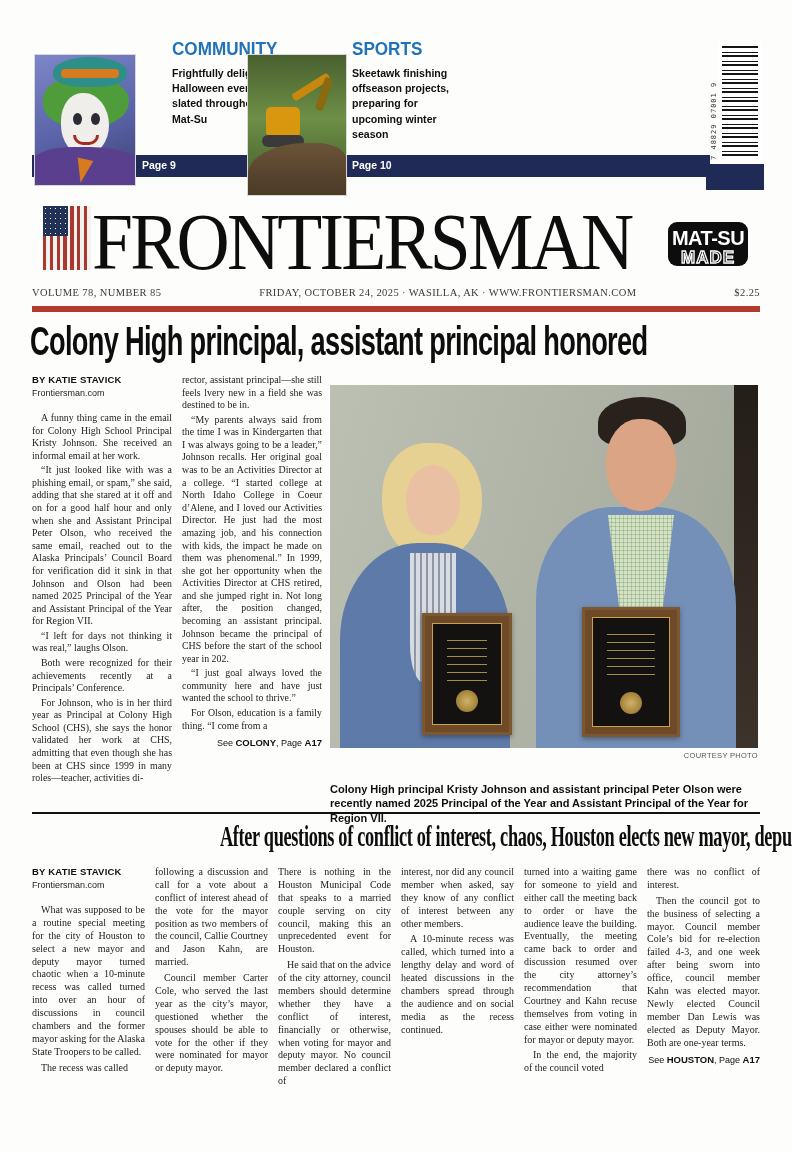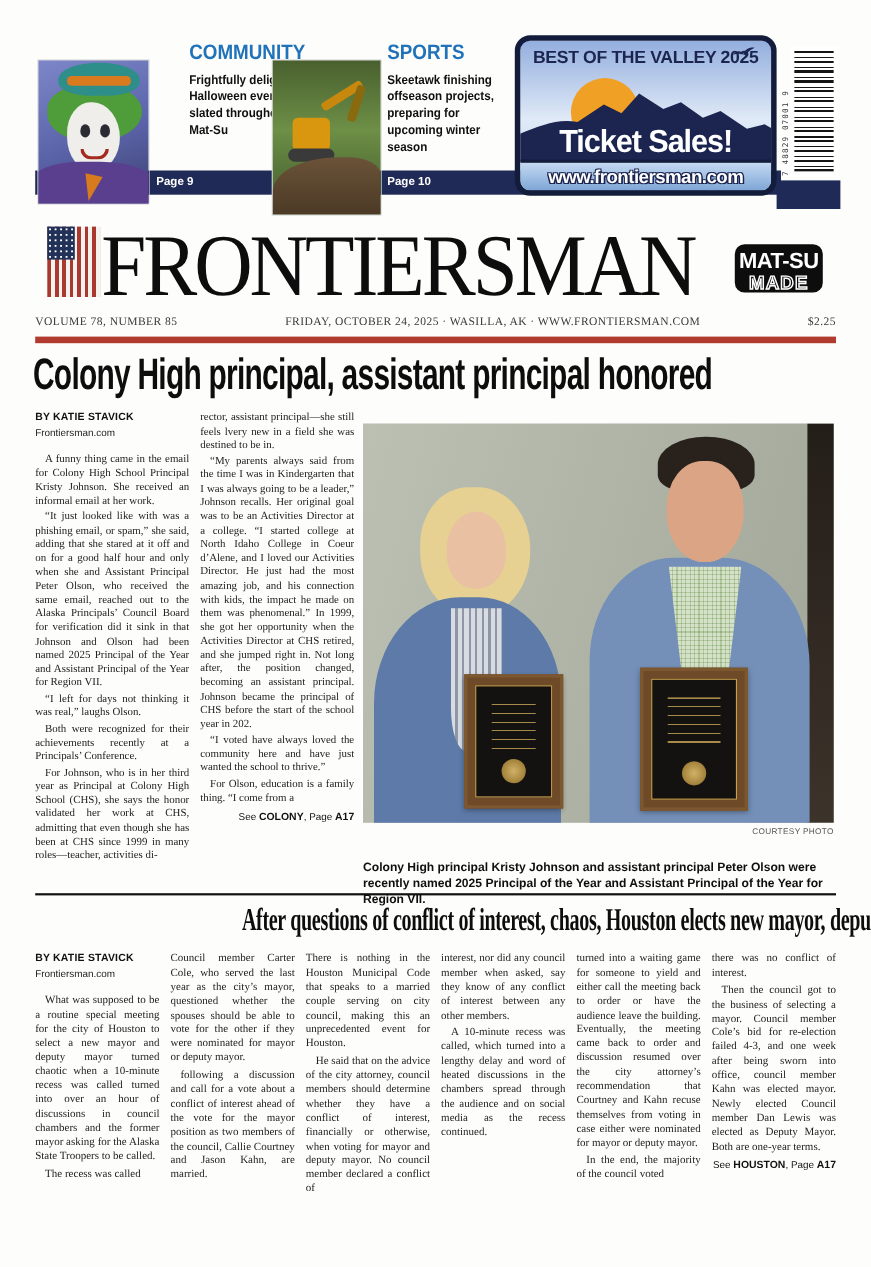--- a/index.html
+++ b/index.html
@@ -136,32 +136,20 @@
     <div class="dg-cab"></div>
     <div class="dg-track"></div>
     <div class="dg-dirt"></div>
   </div>
 
   <div class="kicker kick-sport">
     <div class="kicker-head">SPORTS</div>
     <div class="kicker-blurb">Skeetawk finishing offseason projects, preparing for upcoming winter season</div>
   </div>
 
-  <div class="ad">
-    <div class="ad-sun"></div>
-    <svg class="ad-mtn" viewBox="0 0 240 74" preserveAspectRatio="none">
-        <path d="M0 74 L0 50 C20 42 38 34 56 38 L80 22 L96 30 L112 12 L134 26 L150 20 L170 34 L186 28 L210 44 L226 40 L240 48 L240 74 Z" fill="#1b2550"></path>
-      </svg>
-    <div class="ad-top">BEST OF THE VALLEY 2025</div>
-    <svg class="ad-bird" viewBox="0 0 24 12">
-        <path d="M1 9 C6 4 9 5 12 8 C13 4 18 1 23 2 C19 4 17 5 14 10 C11 7 6 8 1 9 Z" fill="#1b2550"></path>
-      </svg>
-    <div class="ad-ticket">Ticket Sales!</div>
-    <div class="ad-url">www.frontiersman.com</div>
-  </div>
 
   <div class="barcode-wrap">
     <div class="barcode"></div>
     <div class="barcode-digits">7 48829 07001 9</div>
     <div class="barcode-block"></div>
   </div>
 
   <div class="flag">
     <div class="flag-canton"></div>
   </div>
@@ -189,21 +177,21 @@
           <p>“It just looked like with was a phishing email, or spam,” she said, adding that she stared at it off and on for a good half hour and only when she and Assistant Principal Peter Olson, who received the same email, reached out to the Alaska Principals’ Council Board for verification did it sink in that Johnson and Olson had been named 2025 Principal of the Year and Assistant Principal of the Year for Region VII.</p>
           <p>“I left for days not thinking it was real,” laughs Olson.</p>
           <p>Both were recognized for their achievements recently at a Principals’ Conference.</p>
           <p>For Johnson, who is in her third year as Principal at Colony High School (CHS), she says the honor validated her work at CHS, admitting that even though she has been at CHS since 1999 in many roles—teacher, activities di-</p>
         </div>
     </div>
     <div class="col">
       <div class="paras cont">
           <p>rector, assistant principal—she still feels lvery new in a field she was destined to be in.</p>
           <p>“My parents always said from the time I was in Kindergarten that I was always going to be a leader,” Johnson recalls. Her original goal was to be an Activities Director at a college. “I started college at North Idaho College in Coeur d’Alene, and I loved our Activities Director. He just had the most amazing job, and his connection with kids, the impact he made on them was phenomenal.” In 1999, she got her opportunity when the Activities Director at CHS retired, and she jumped right in. Not long after, the position changed, becoming an assistant principal. Johnson became the principal of CHS before the start of the school year in 202.</p>
-          <p>“I voted have always loved the community here and have just wanted the school to thrive.”</p>
+          <p>“I just goal always loved the community here and have just wanted the school to thrive.”</p>
           <p>For Olson, education is a family thing. “I come from a</p>
         </div>
       <div class="jump"><span>See </span><b>COLONY</b><span>, Page </span><b>A17</b></div>
     </div>
   </div>
 
   <div class="photo">
     <div class="ph-band"></div>
     <div class="ph-woman-hair"></div>
     <div class="ph-woman-body"></div>
@@ -236,22 +224,22 @@
     <div class="col">
       <div class="byline">BY KATIE STAVICK</div>
       <div class="byorg">Frontiersman.com</div>
       <div class="paras">
           <p>What was supposed to be a routine special meeting for the city of Houston to select a new mayor and deputy mayor turned chaotic when a 10-minute recess was called turned into over an hour of discussions in council chambers and the former mayor asking for the Alaska State Troopers to be called.</p>
           <p>The recess was called</p>
         </div>
     </div>
     <div class="col">
       <div class="paras cont">
+          <p>following a discussion and call for a vote about a conflict of interest ahead of the vote for the mayor position as two members of the council, Callie Courtney and Jason Kahn, are married.</p>
           <p>Council member Carter Cole, who served the last year as the city’s mayor, questioned whether the spouses should be able to vote for the other if they were nominated for mayor or deputy mayor.</p>
-          <p>following a discussion and call for a vote about a conflict of interest ahead of the vote for the mayor position as two members of the council, Callie Courtney and Jason Kahn, are married.</p>
         </div>
     </div>
     <div class="col">
       <div class="paras cont">
           <p>There is nothing in the Houston Municipal Code that speaks to a married couple serving on city council, making this an unprecedented event for Houston.</p>
           <p>He said that on the advice of the city attorney, council members should determine whether they have a conflict of interest, financially or otherwise, when voting for mayor and deputy mayor. No council member declared a conflict of</p>
         </div>
     </div>
     <div class="col">
       <div class="paras cont">

